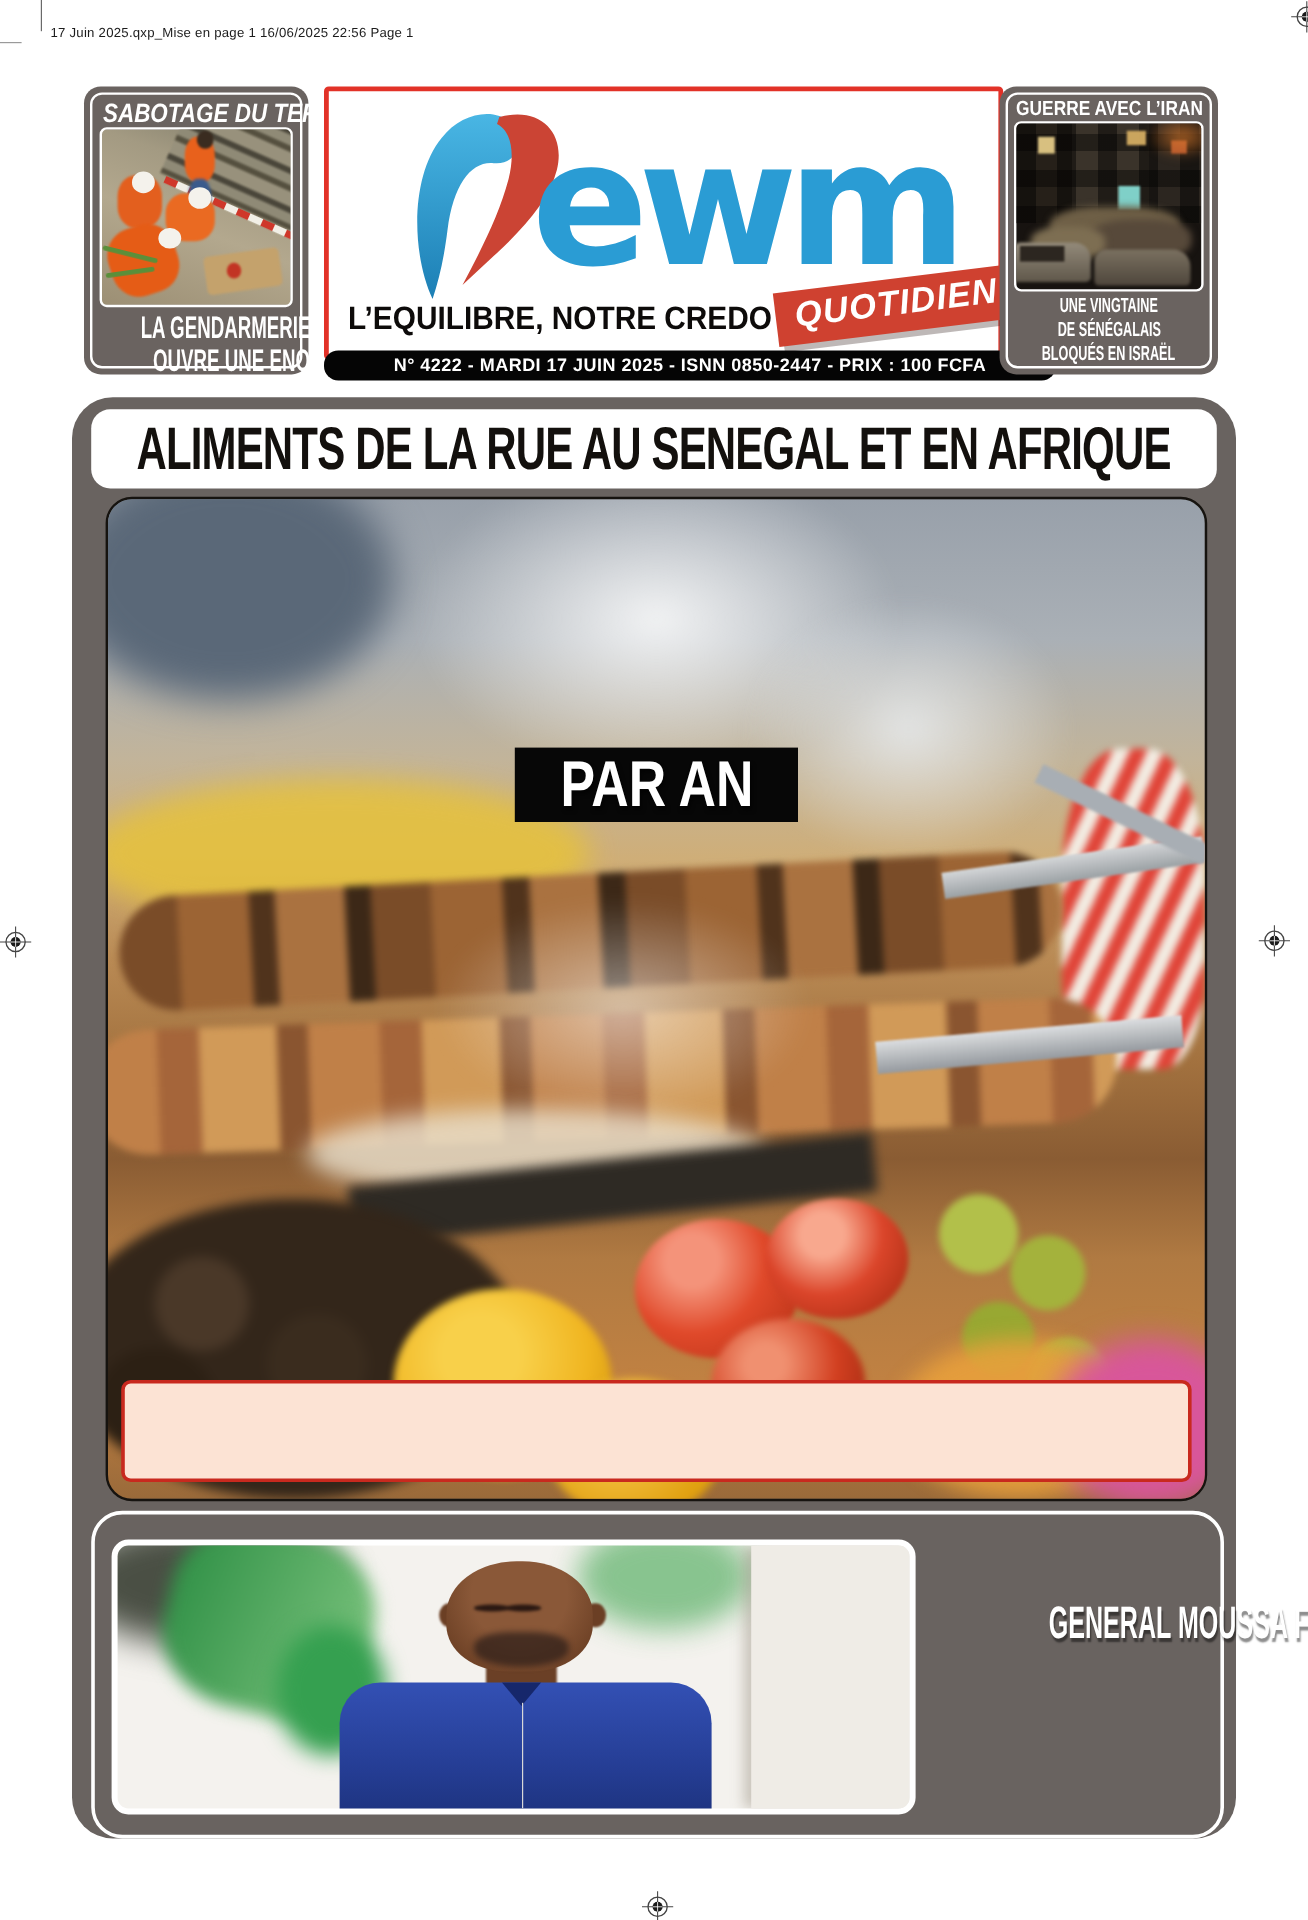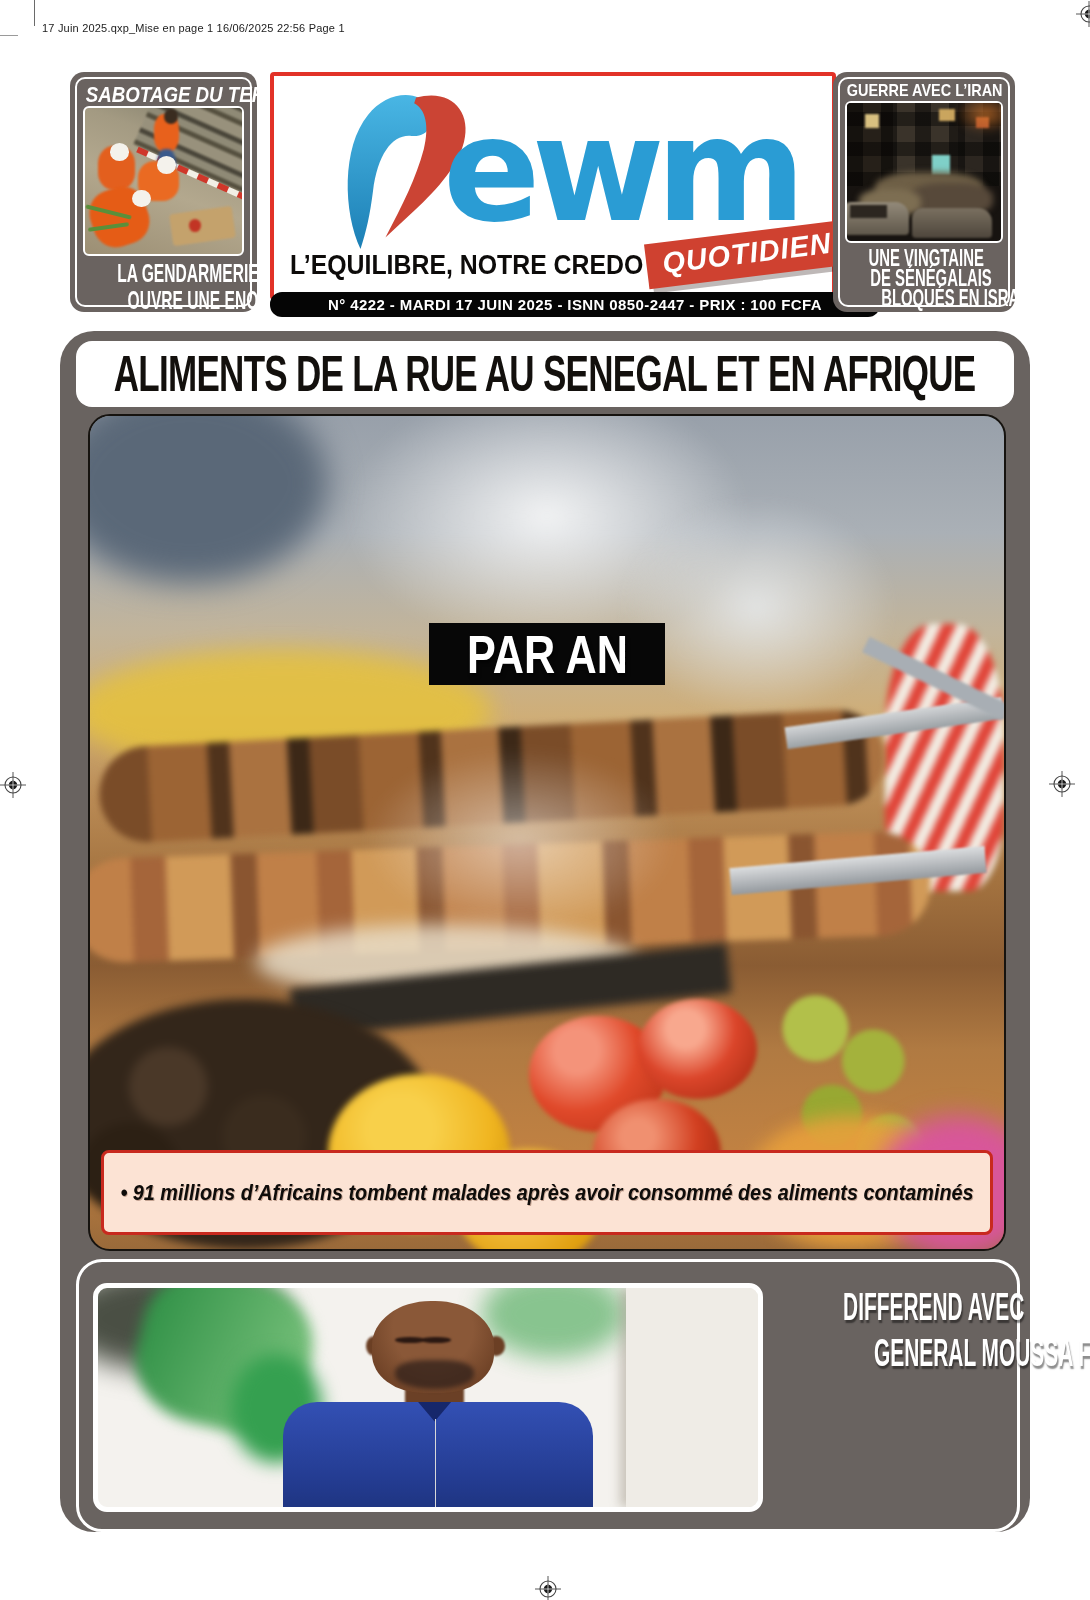--- a/index.html
+++ b/index.html
@@ -26,21 +26,21 @@
   .side-inner{position:absolute;left:5px;top:5px;right:5px;bottom:5px;border:2px solid #fff;border-radius:10px;}
   .side-kicker{left:0;right:0;text-align:center;color:#fff;}
   .box-left .side-kicker{top:10px;font-size:22px;font-style:italic;}
   .box-right .side-kicker{top:9px;font-size:17px;}
   .side-photo{border:2px solid #fff;border-radius:6px;overflow:hidden;}
   .photo-rail{left:13px;top:34px;right:13px;height:146px;}
   .photo-iran{left:12px;top:29px;right:12px;height:138px;}
   .side-cap{left:0;right:0;text-align:center;color:#fff;line-height:1;}
   .cap-row{height:27px;}
   .box-left .side-cap{top:188px;font-size:26px;}
-  .box-right .side-cap{top:174px;font-size:24px;}
+  .box-right .side-cap{top:174px;font-size:17px;}
   .box-right .cap-row{height:20px;}
 
   
   .photo-rail{background:linear-gradient(200deg,#7d7a68 0%,#a39a82 28%,#b3a88e 55%,#9c8f74 100%);}
   .rail-track{left:38%;top:-12%;width:95%;height:60%;transform:rotate(24deg);
     background:repeating-linear-gradient(0deg,#55503f 0 5px,#8f8a76 5px 13px,#4a463a 13px 18px,#98917c 18px 30px);filter:blur(1px);}
   .rail-tape{left:30%;top:44%;width:80%;height:6px;transform:rotate(24deg);
     background:repeating-linear-gradient(90deg,#cf372a 0 11px,#f2efe6 11px 22px);filter:blur(.5px);}
   .wk{filter:blur(1px);border-radius:40%;}
   .wk1{left:44%;top:4%;width:16%;height:26%;background:#e8611c;}
@@ -310,37 +310,35 @@
     <div class="blob f-pep2"></div>
     <div class="abs f-olive" style="position:absolute;"></div>
     <div class="blob f-orange-br"></div>
     <div class="blob f-pink"></div>
 
     <div class="abs black-sub">
       <span class="cond black-sub-text">PAR AN</span>
     </div>
 
     <div class="abs bullets-box">
-      <div><span class="cond bullet-line">• 91 millions d’Africains tombent malades après avoir consommé des aliments contaminés</span></div>
     </div>
   </div>
 
   <div class="abs bottom-box">
     <div class="abs photo-guy">
       <div class="abs g-dark"></div>
       <div class="abs g-green1"></div>
       <div class="abs g-green2"></div>
       <div class="abs g-green3"></div>
       <div class="abs g-panel"></div>
       <div class="abs g-neck"></div>
       <div class="abs g-torso"></div>
       <div class="abs g-collar"></div>
       <div class="abs g-wire"></div>
       <div class="abs g-ear g-earl"></div>
       <div class="abs g-ear g-earr"></div>
       <div class="abs g-head"></div>
       <div class="abs g-eyes"></div>
       <div class="abs g-beard"></div>
     </div>
-    <div class="abs kicker-line kick1"><span class="cond">DIFFEREND AVEC</span></div>
     <div class="abs kicker-line kick2"><span class="cond">GENERAL MOUSSA FALL</span></div>
   </div>
 </div>
 
 </body></html>

